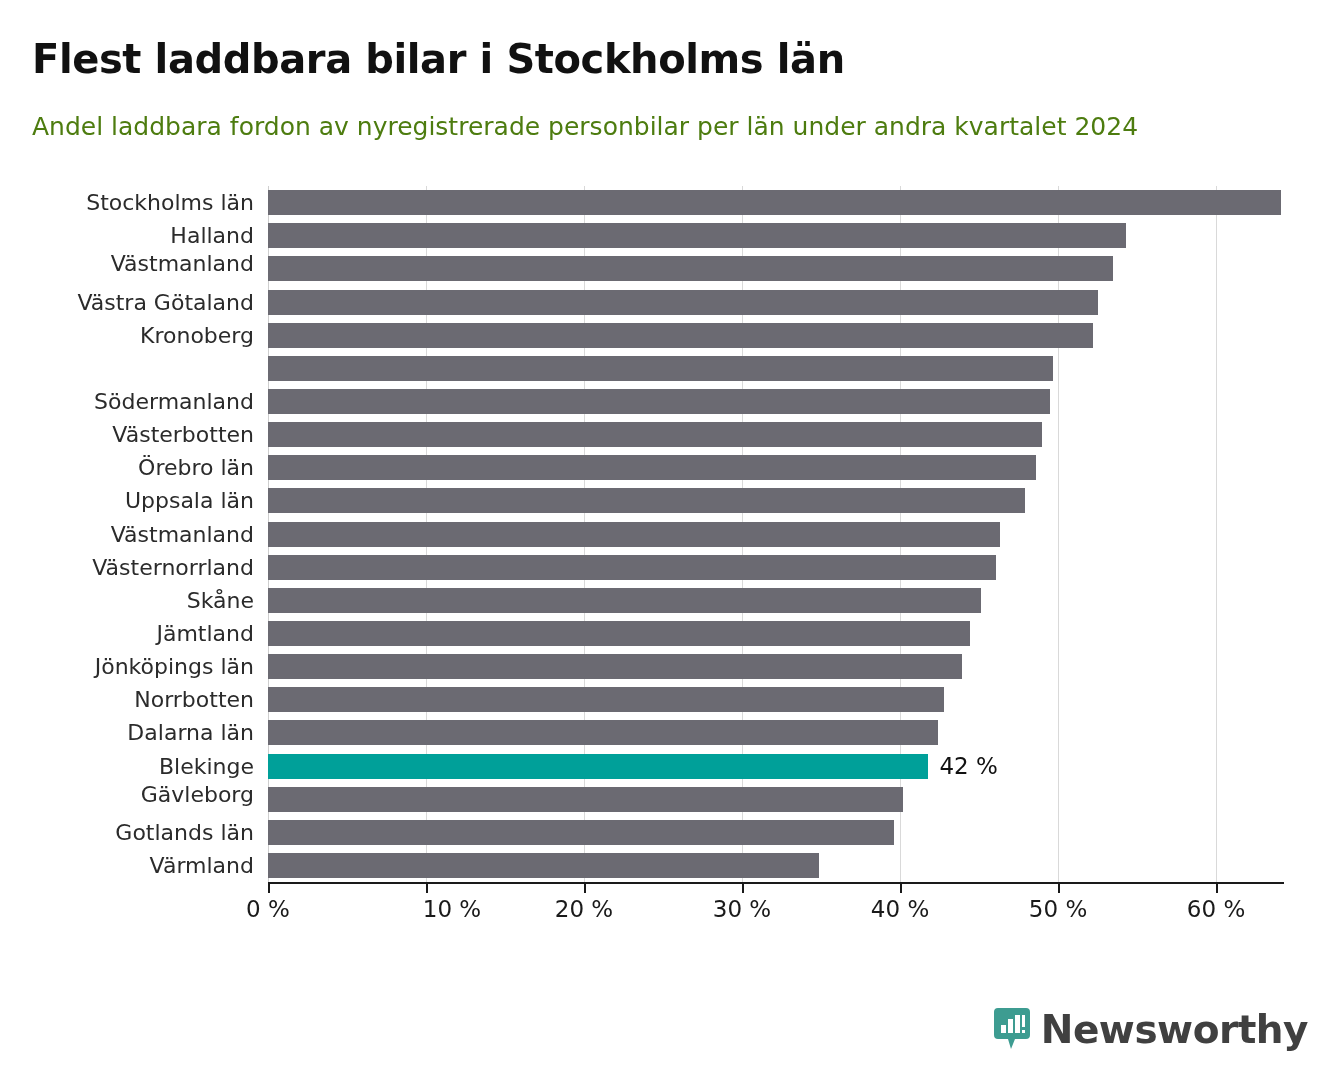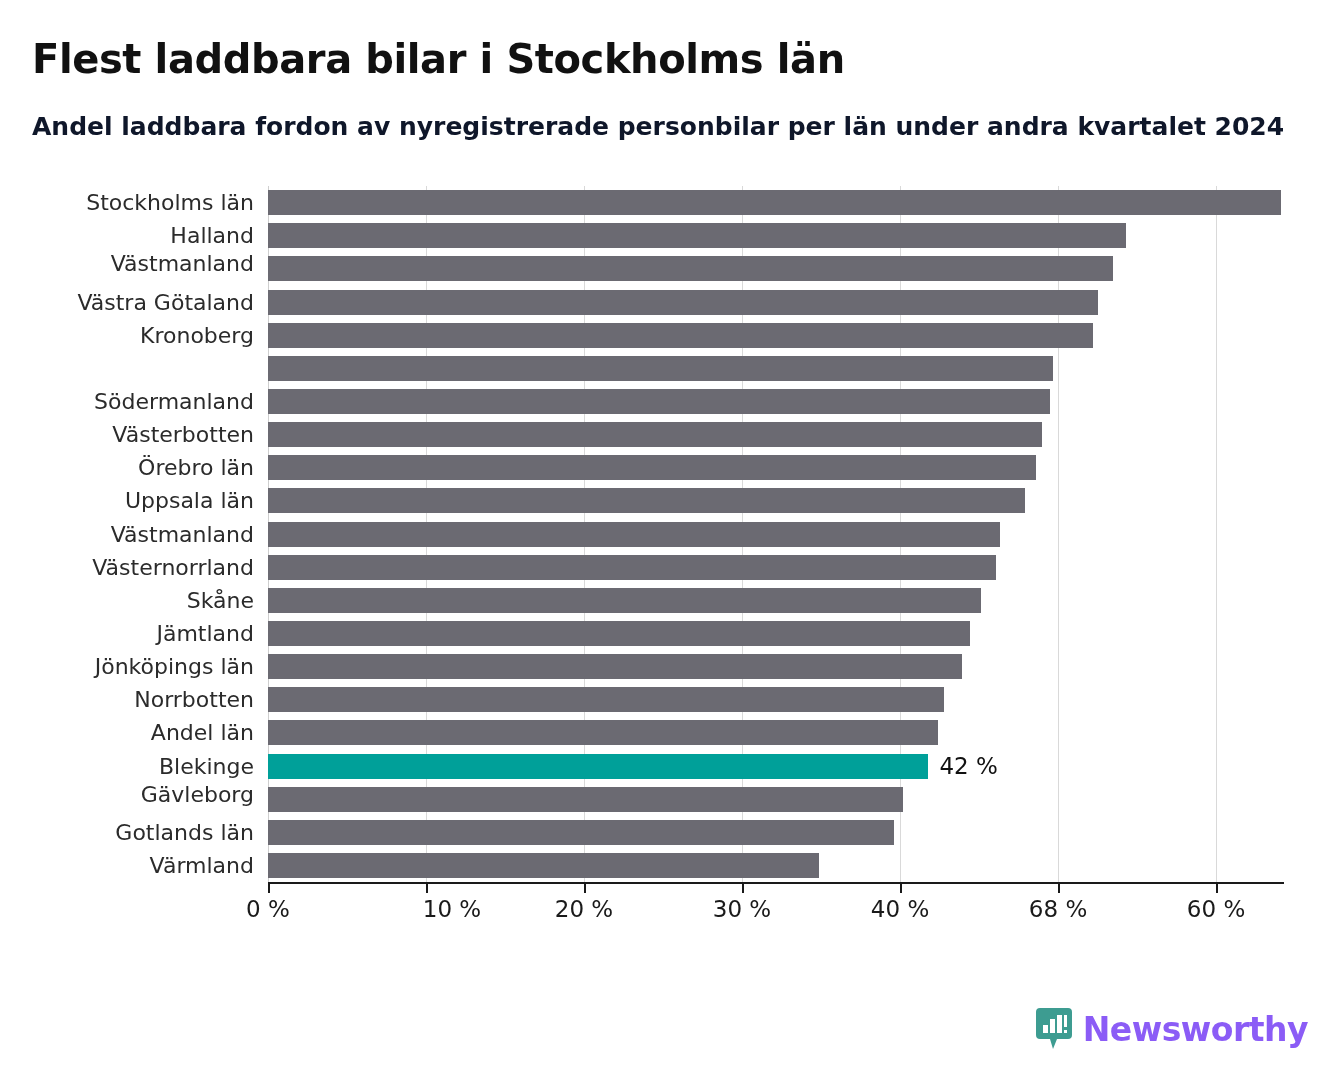--- a/index.html
+++ b/index.html
@@ -31,22 +31,22 @@
     font-weight: bold;
     letter-spacing: -0.4px;
     color: #111111;
     white-space: nowrap;
   }
   .chart-subtitle {
     position: absolute;
     left: 32px;
     top: 112px;
     font-size: 25px;
-    font-weight: 700;
-    color: #0f172a;
+    font-weight: 400;
+    color: #4d7c0f;
     white-space: nowrap;
   }
 
   
   .plot {
     position: absolute;
     left: 0;
     top: 0;
     width: 1340px;
     height: 1073px;
@@ -165,23 +165,23 @@
     align-items: center;
     gap: 10px;
   }
   .logo-mark {
     width: 38px;
     height: 44px;
     position: relative;
     flex: none;
   }
   .logo-text {
-    font-size: 33px;
+    font-size: 39px;
     font-weight: bold;
-    color: #8b5cf6;
+    color: #404040;
     letter-spacing: -0.5px;
     line-height: 1;
   }
 </style>
 </head>
 <body>
 
 <div class="page">
 
   <div class="chart-title">Flest laddbara bilar i Stockholms län</div>
@@ -277,41 +277,41 @@
         <div class="cat-label" style="top: 202.929px;">Södermanland</div>
         <div class="cat-label" style="top: 236.071px;">Västerbotten</div>
         <div class="cat-label" style="top: 269.214px;">Örebro län</div>
         <div class="cat-label" style="top: 302.357px;">Uppsala län</div>
         <div class="cat-label" style="top: 335.5px;">Västmanland</div>
         <div class="cat-label" style="top: 368.643px;">Västernorrland</div>
         <div class="cat-label" style="top: 401.786px;">Skåne</div>
         <div class="cat-label" style="top: 434.929px;">Jämtland</div>
         <div class="cat-label" style="top: 468.071px; margin-left: 15px;">Jönköpings län</div>
         <div class="cat-label" style="top: 501.214px;">Norrbotten</div>
-        <div class="cat-label" style="top: 534.357px;">Andel län</div>
+        <div class="cat-label" style="top: 534.357px;">Dalarna län</div>
         <div class="cat-label" style="top: 567.5px;">Blekinge</div>
         <div class="cat-label" style="top: 596px;">Gävleborg</div>
         <div class="cat-label" style="top: 633.786px;">Gotlands län</div>
         <div class="cat-label" style="top: 666.929px;">Värmland</div>
       </div>
 
     <div class="x-axis-line"></div>
     <div class="x-ticks" id="x-ticks">
         <div class="x-tick-mark" style="left: 0px;"></div>
         <div class="x-tick-label" style="left: 0px;">0 %</div>
         <div class="x-tick-mark" style="left: 158.009px;"></div>
         <div class="x-tick-label" style="left: 158.009px; margin-left: 26px;">10 %</div>
         <div class="x-tick-mark" style="left: 316.019px;"></div>
         <div class="x-tick-label" style="left: 316.019px;">20 %</div>
         <div class="x-tick-mark" style="left: 474.028px;"></div>
         <div class="x-tick-label" style="left: 474.028px;">30 %</div>
         <div class="x-tick-mark" style="left: 632.037px;"></div>
         <div class="x-tick-label" style="left: 632.037px;">40 %</div>
         <div class="x-tick-mark" style="left: 790.047px;"></div>
-        <div class="x-tick-label" style="left: 790.047px;">68 %</div>
+        <div class="x-tick-label" style="left: 790.047px;">50 %</div>
         <div class="x-tick-mark" style="left: 948.056px;"></div>
         <div class="x-tick-label" style="left: 948.056px;">60 %</div>
       </div>
   </div>
 
   <div class="logo">
     <span class="logo-mark">
       <svg width="38" height="44" viewBox="0 0 38 44" xmlns="http://www.w3.org/2000/svg">
         <path d="M5 1 h28 a4 4 0 0 1 4 4 v23 a4 4 0 0 1 -4 4 h-11 l-4 10 l-3 -10 h-10 a4 4 0 0 1 -4 -4 v-23 a4 4 0 0 1 4 -4 z" fill="#3d9c91"></path>
         <rect x="8" y="18" width="5" height="8" fill="#ffffff"></rect>

